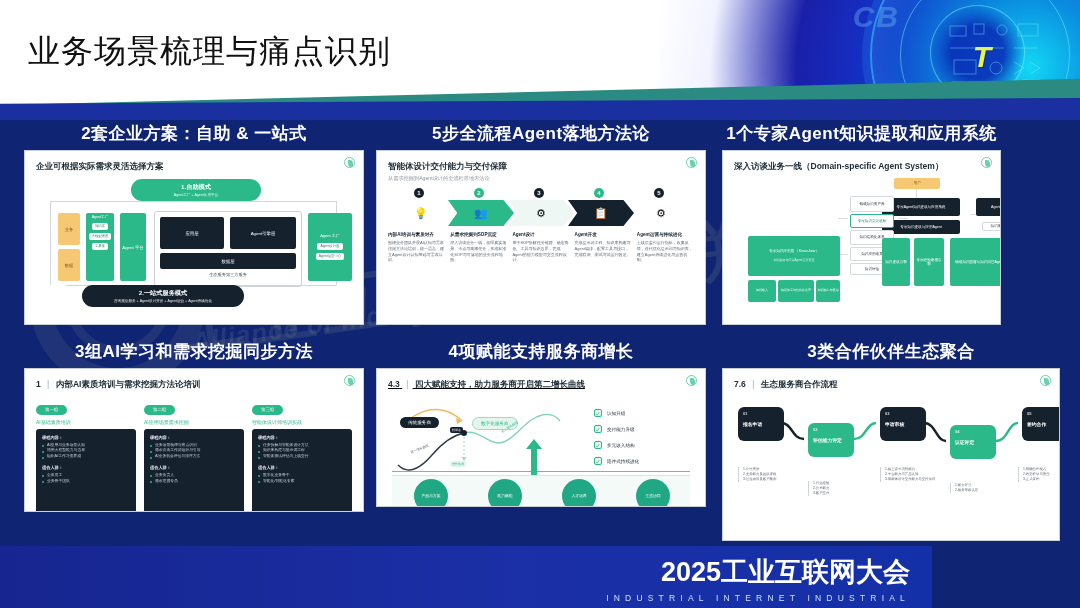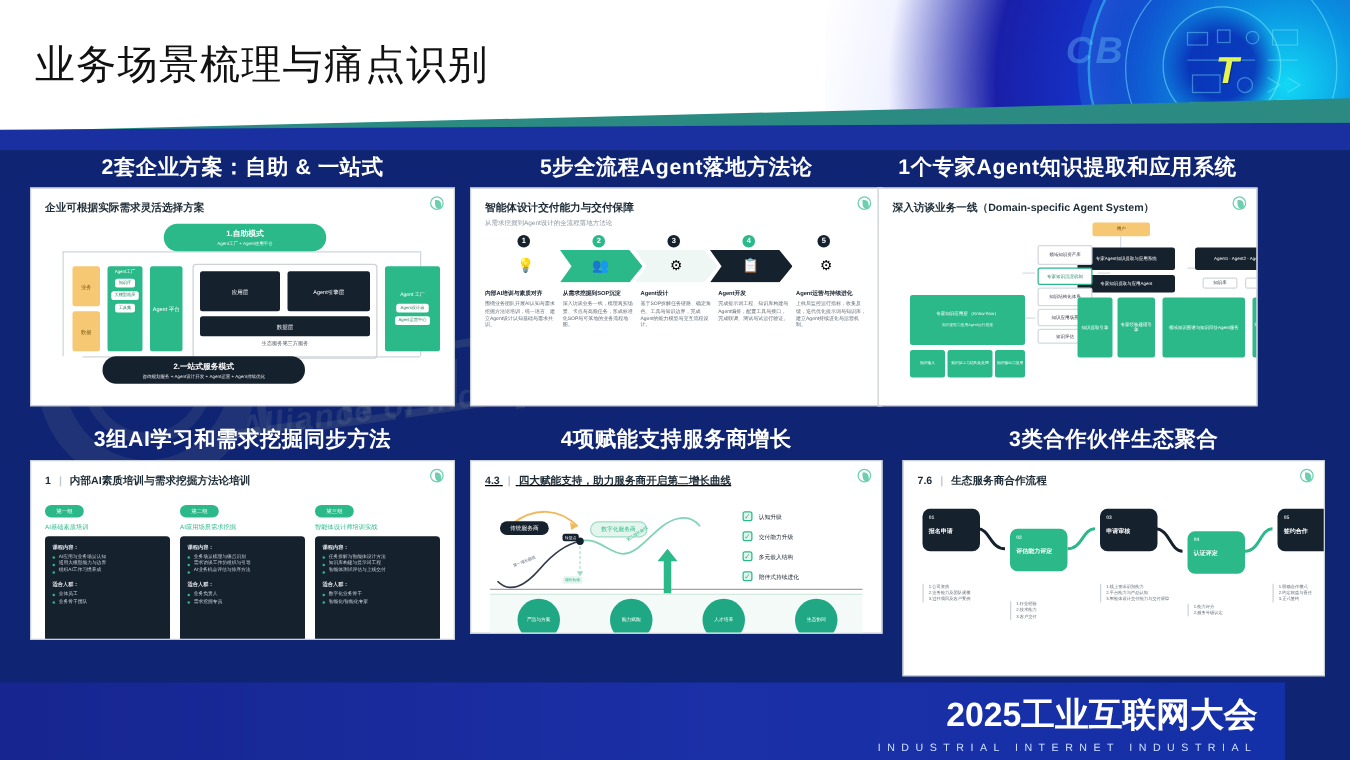--- a/index.html
+++ b/index.html
@@ -45,21 +45,21 @@
     border: 1px solid rgba(150,250,255,0.45);
     background: radial-gradient(circle, rgba(10,40,180,0.85) 40%, rgba(10,40,180,0) 72%);
   }
   .tech-t {
     position: absolute; right: 92px; top: 40px;
     font-size: 30px; font-weight: bold; font-style: italic;
     color: #e8f54a; letter-spacing: -3px;
     text-shadow: 1px 1px 0 #0a2a9a;
   }
   .tech-cb {
-    position: absolute; right: 180px; top: 24px;
+    position: absolute; right: 180px; top: 0;
     font-size: 30px; font-weight: bold; font-style: italic;
     color: rgba(120,200,255,0.35); letter-spacing: 2px; margin-left: 39px;
   }
   .tech-bits {
     position: absolute; right: 6px; top: 18px; width: 130px; height: 80px;
     opacity: .5;
   }
   
   .teal-band {
     position: absolute; left: 0; top: 76px; width: 1080px; height: 44px;
@@ -292,21 +292,21 @@
     left: 175px; top: 238px; font-size: 66px; letter-spacing: 6px;
     transform: rotate(-8deg);
   }
   .wm-en {
     left: 190px; top: 300px; font-size: 26px; font-style: italic;
     transform: rotate(-8deg); letter-spacing: 1px;
   }
 
   
   .footer {
-    position: absolute; left: 0; bottom: 0; width: 1028px; height: 62px;
+    position: absolute; left: 0; bottom: 0; width: 932px; height: 62px;
     background: linear-gradient(90deg, #16258f 0%, #1b2fa6 55%, #1430a8 100%);
   }
   .footer-logo {
     position: absolute; right: 22px; top: 8px; text-align: right;
     color: #fff;
   }
   .footer-logo .l1 {
     font-size: 27px; font-weight: bold; letter-spacing: 0px;
     white-space: nowrap;
   }
@@ -454,21 +454,21 @@
             <p>完成提示词工程、知识库构建与Agent编排，配置工具与接口，完成联调、测试与试运行验证。</p>
           </div>
           <div class="col5">
             <h4>Agent运营与持续进化</h4>
             <p>上线后监控运行指标，收集反馈，迭代优化提示词与知识库，建立Agent持续进化与运营机制。</p>
           </div>
         </div>
       </div>
     </div>
 
-    <div class="cell" style="left:702px; top:4px; width:304px;">
+    <div class="cell" style="left:722px; top:4px; width:279px;">
       <div class="cell-head">1个专家Agent知识提取和应用系统</div>
       <div class="card" style="height:175px;">
         <div class="card-leaf"></div>
         <div class="card-title">深入访谈业务一线（Domain-specific Agent System）</div>
 
         <div class="c3-wrap">
 
           <div class="c3-line" style="left:104px; top:42px; width:10px; height:1px;"></div>
           <div class="c3-line" style="left:104px; top:78px; width:10px; height:1px;"></div>
           <div class="c3-line" style="left:164px; top:42px; width:10px; height:1px;"></div>

